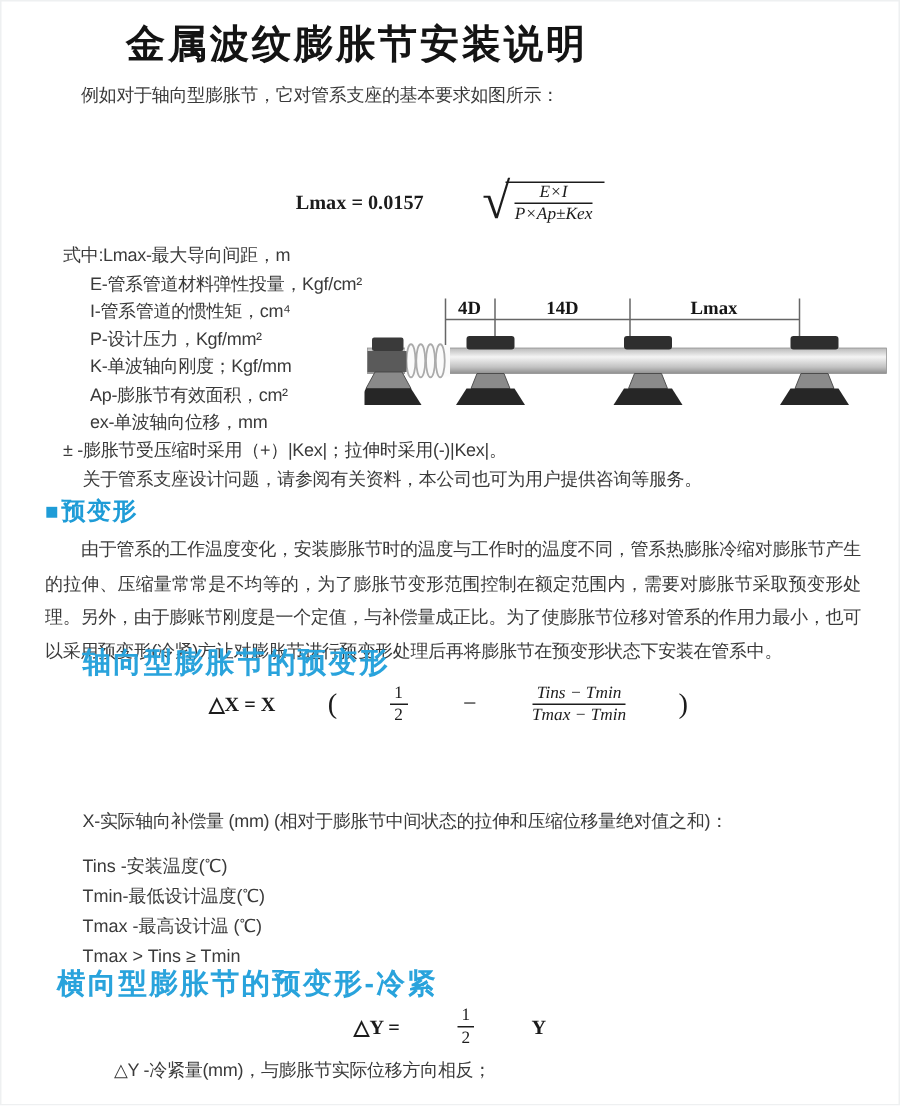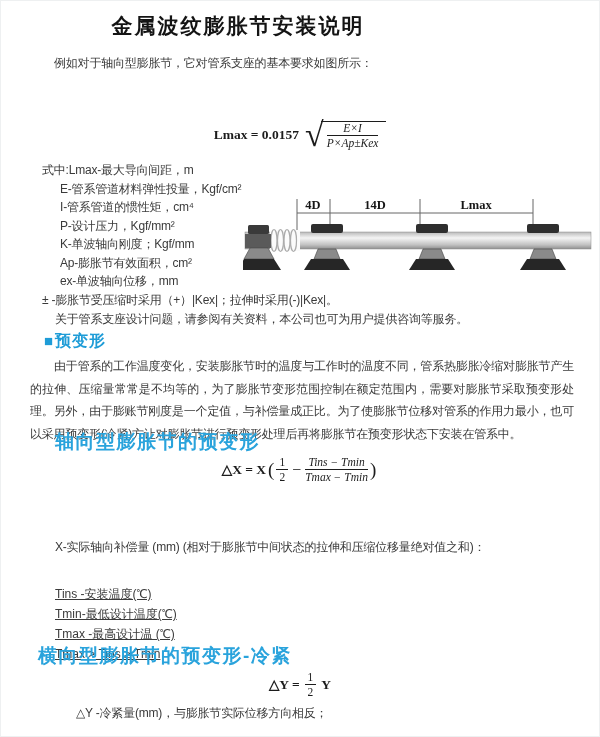--- a/index.html
+++ b/index.html
@@ -5,31 +5,31 @@
   * { margin:0; padding:0; box-sizing:border-box; }
   html,body { background:#fff; }
   .page {
     position:relative; width:600px; height:737px; background:#ffffff;
     font-family:"Liberation Sans", sans-serif; color:#3a3a3a; overflow:hidden;
     box-shadow: inset 0 0 0 1px #eef0f1;
   }
   .abs { position:absolute; }
   .doc-title {
     top:12px; left:0; width:476px; text-align:center;
-    font-size:21px; font-weight:bold; color:#141414; letter-spacing:2px;
+    font-size:26px; font-weight:bold; color:#141414; letter-spacing:2px;
   }
   .body-text { font-size:12px; line-height:22px; letter-spacing:-0.2px; }
   .justify { text-align:justify; }
   .indent { text-indent:24px; }
   .sec-marker { font-size:13px; color:#1e9cd7; margin-right:1px; }
   .sec-head-inline { font-size:15px; font-weight:bold; color:#1e9cd7; letter-spacing:1px; }
   .sec-head { font-size:16px; font-weight:bold; color:#1e9cd7; letter-spacing:1px; }
   .sub-head { font-size:19px; font-weight:bold; color:#29a3dc; letter-spacing:1.5px; }
 
-  .formula-row { left:0; width:600px; display:flex; justify-content:center; align-items:center; }
+  .formula-row { left:0; width:600px; display:flex; justify-content:center; align-items:center;gap:33px; }
   .f-serif { font-family:"Liberation Serif", serif; color:#1c1c1c; }
   .f-lhs { font-weight:bold; font-size:13.5px; }
   .sqrt { display:inline-flex; align-items:center; margin-left:6px; }
   .sqrt-sign { font-size:34px; line-height:0.85; font-weight:400; margin-right:-3px; color:#1c1c1c; }
   .sqrt-body { border-top:1.5px solid #1c1c1c; padding:0 8px 0 6px; }
   .frac { display:inline-block; text-align:center; font-size:11.5px; vertical-align:middle; }
   .frac .fnum { display:block; border-bottom:1px solid #1c1c1c; padding:0 3px 1px; }
   .frac .fden { display:block; padding-top:1px; }
   .ital { font-style:italic; }
   .paren { font-size:19px; font-weight:400; padding:0 2px; }
@@ -130,21 +130,21 @@
       <path d="M180,56 L198,56 L202,66 L176,66 Z" fill="#8a8a8a" stroke="#444" stroke-width="0.6"></path>
       <path d="M173,66 L205,66 L212,77 L166,77 Z" fill="#262626"></path>
     </g>
     <g>
       <rect x="284" y="31" width="32" height="9" rx="2" fill="#2e2e2e"></rect>
       <path d="M291,56 L309,56 L313,66 L287,66 Z" fill="#8a8a8a" stroke="#444" stroke-width="0.6"></path>
       <path d="M284,66 L316,66 L323,77 L277,77 Z" fill="#262626"></path>
     </g>
   </svg>
 
-  <div class="abs sec-head" style="top:331px; left:44px;text-align:center;"><span class="sec-marker" style="font-size:15px;">■</span><span>预变形</span></div>
+  <div class="abs sec-head" style="top:331px; left:30px;text-align:center;"><span class="sec-marker" style="font-size:15px;">■</span><span>预变形</span></div>
 
   <div class="abs body-text justify indent" style="top:355px; left:30px; width:544px; line-height:22.5px;">由于管系的工作温度变化，安装膨胀节时的温度与工作时的温度不同，管系热膨胀冷缩对膨胀节产生的拉伸、压缩量常常是不均等的，为了膨胀节变形范围控制在额定范围内，需要对膨胀节采取预变形处理。另外，由于膨账节刚度是一个定值，与补偿量成正比。为了使膨胀节位移对管系的作用力最小，也可以采用预变形(冷紧)方让对膨胀节进行预变形处理后再将膨胀节在预变形状态下安装在管系中。</div>
 
   <div class="abs sub-head" style="top:429px; left:55px;">轴向型膨胀节的预变形</div>
 
   <div class="abs formula-row f-serif" style="top:456px;">
     <span class="f-lhs">△X = X</span>
     <span class="paren">(</span>
     <span class="frac">
       <span class="fnum">1</span>
@@ -154,21 +154,21 @@
     <span class="frac ital">
       <span class="fnum">Tins − Tmin</span>
       <span class="fden">Tmax − Tmin</span>
     </span>
     <span class="paren">)</span>
   </div>
 
 
   <div class="abs body-text" style="top:536px; left:55px;">X-实际轴向补偿量 (mm) (相对于膨胀节中间状态的拉伸和压缩位移量绝对值之和)：</div>
 
-  <div class="abs" style="top:584px; left:55px;text-decoration:underline;">
+  <div class="abs" style="top:567px; left:55px;">
     <div class="temp-line">Tins -安装温度(℃)</div>
     <div class="temp-line">Tmin-最低设计温度(℃)</div>
     <div class="temp-line">Tmax -最高设计温 (℃)</div>
     <div class="temp-line">Tmax &gt; Tins ≥ Tmin</div>
   </div>
 
 
   <div class="abs sub-head" style="top:643px; left:38px;">横向型膨胀节的预变形-冷紧</div>
 
   <div class="abs formula-row f-serif" style="top:671px;">

